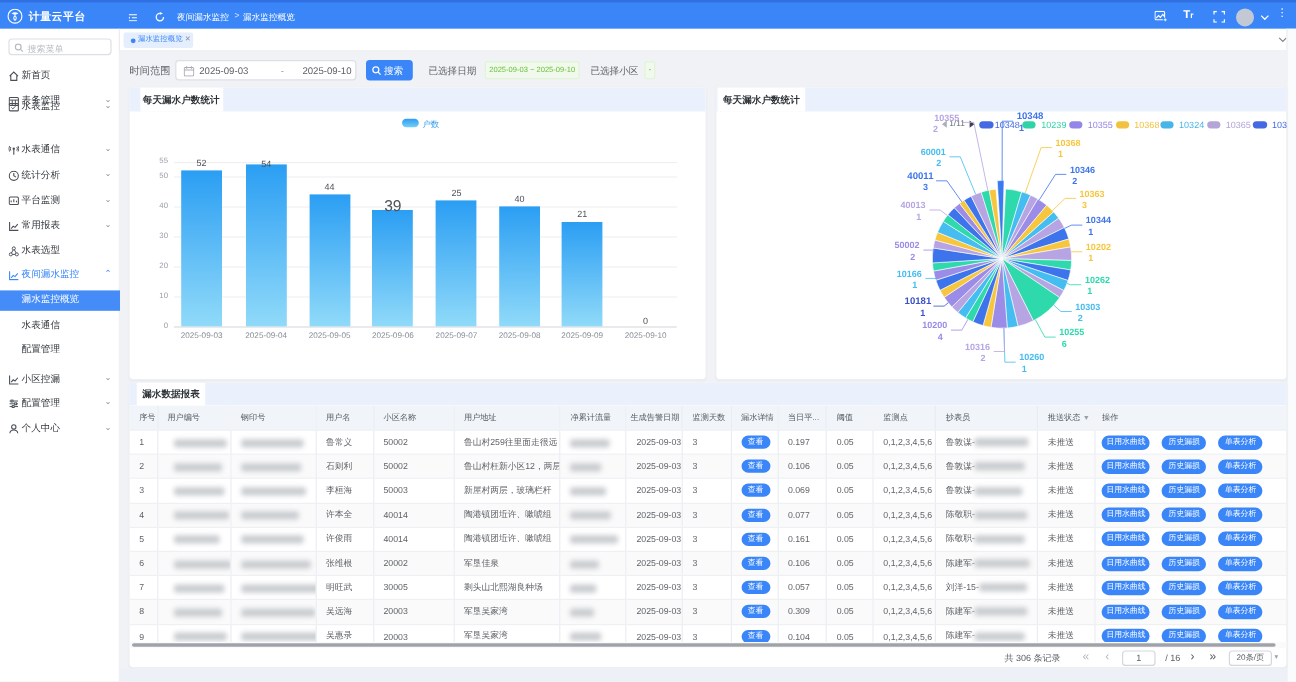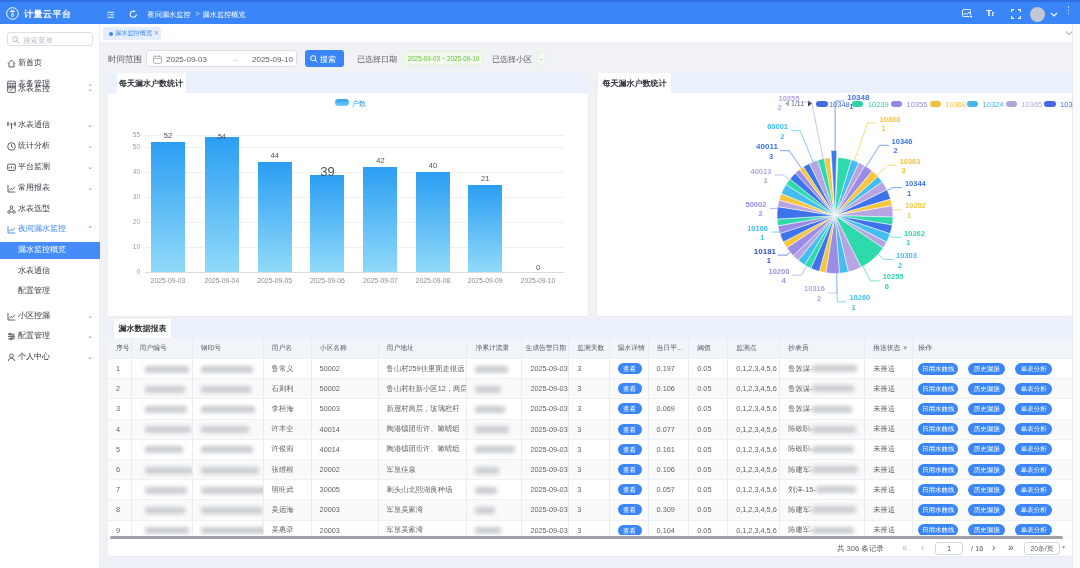--- a/index.html
+++ b/index.html
@@ -249,21 +249,21 @@
     <div style="position:absolute;left:96.8px;top:64.5px;width:34px;height:135.0px;background:linear-gradient(180deg,#2b9ef3,#90daf9)"></div>
     <div style="position:absolute;left:96.8px;top:59px;width:34px;text-align:center;font-size:7.5px;color:#4e5358">54</div>
     <div style="position:absolute;left:87.8px;top:204px;width:52px;text-align:center;font-size:6.8px;color:#878d96">2025-09-04</div>
     <div style="position:absolute;left:149.7px;top:89.5px;width:34px;height:110.0px;background:linear-gradient(180deg,#2b9ef3,#90daf9)"></div>
     <div style="position:absolute;left:149.7px;top:78.5px;width:34px;text-align:center;font-size:7.5px;color:#4e5358">44</div>
     <div style="position:absolute;left:140.7px;top:204px;width:52px;text-align:center;font-size:6.8px;color:#878d96">2025-09-05</div>
     <div style="position:absolute;left:202.4px;top:102.0px;width:34px;height:97.5px;background:linear-gradient(180deg,#2b9ef3,#90daf9)"></div>
     <div style="position:absolute;left:202.4px;top:91.0px;width:34px;text-align:center;font-size:13px;color:#4e5358">39</div>
     <div style="position:absolute;left:193.4px;top:204px;width:52px;text-align:center;font-size:6.8px;color:#878d96">2025-09-06</div>
     <div style="position:absolute;left:255.4px;top:94.5px;width:34px;height:105.0px;background:linear-gradient(180deg,#2b9ef3,#90daf9)"></div>
-    <div style="position:absolute;left:255.4px;top:83.5px;width:34px;text-align:center;font-size:7.5px;color:#4e5358">42</div>
+    <div style="position:absolute;left:255.4px;top:83.5px;width:34px;text-align:center;font-size:7.5px;color:#4e5358">25</div>
     <div style="position:absolute;left:246.4px;top:204px;width:52px;text-align:center;font-size:6.8px;color:#878d96">2025-09-07</div>
     <div style="position:absolute;left:308.0px;top:99.5px;width:34px;height:100.0px;background:linear-gradient(180deg,#2b9ef3,#90daf9)"></div>
     <div style="position:absolute;left:308.0px;top:88.5px;width:34px;text-align:center;font-size:7.5px;color:#4e5358">40</div>
     <div style="position:absolute;left:299.0px;top:204px;width:52px;text-align:center;font-size:6.8px;color:#878d96">2025-09-08</div>
     <div style="position:absolute;left:360.2px;top:112.0px;width:34px;height:87.5px;background:linear-gradient(180deg,#2b9ef3,#90daf9)"></div>
     <div style="position:absolute;left:360.2px;top:101.0px;width:34px;text-align:center;font-size:7.5px;color:#4e5358">21</div>
     <div style="position:absolute;left:351.2px;top:204px;width:52px;text-align:center;font-size:6.8px;color:#878d96">2025-09-09</div>
     <div style="position:absolute;left:413.0px;top:190.5px;width:34px;text-align:center;font-size:7.5px;color:#4e5358">0</div>
     <div style="position:absolute;left:404.0px;top:204px;width:52px;text-align:center;font-size:6.8px;color:#878d96">2025-09-10</div>
 </div>

